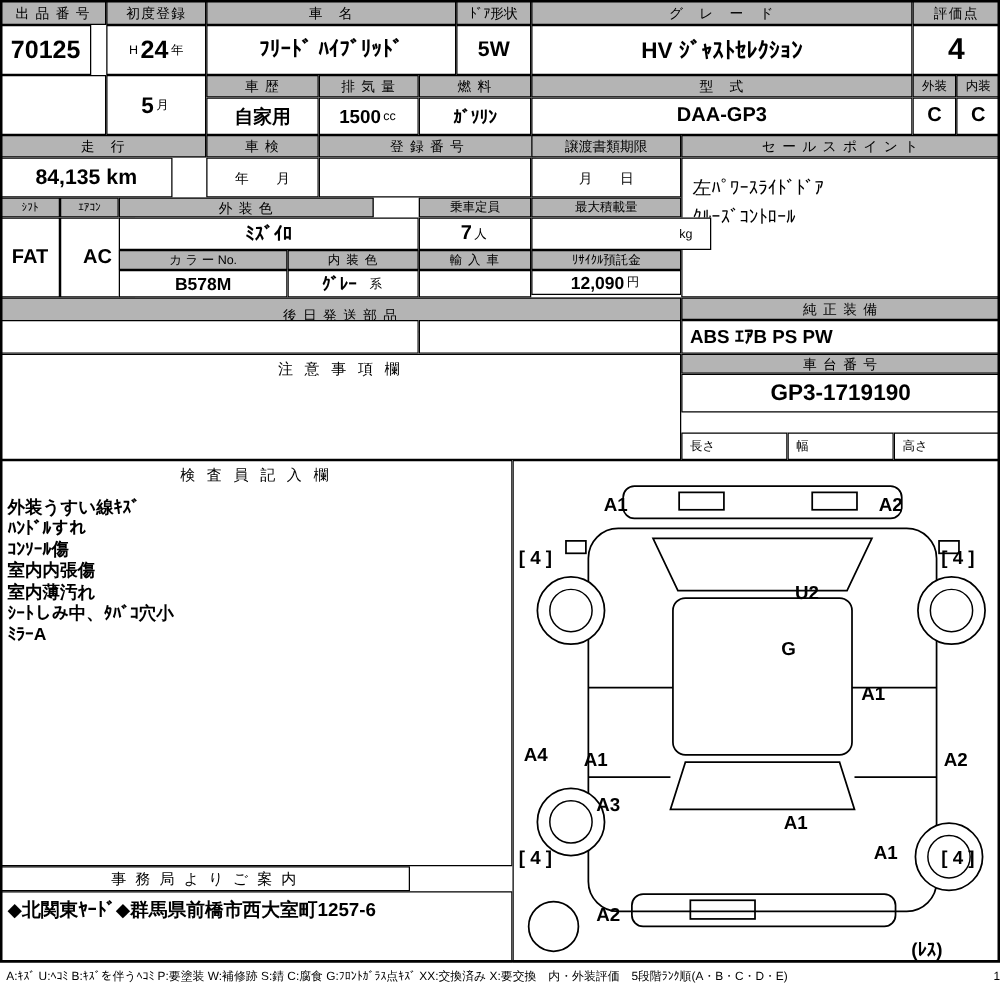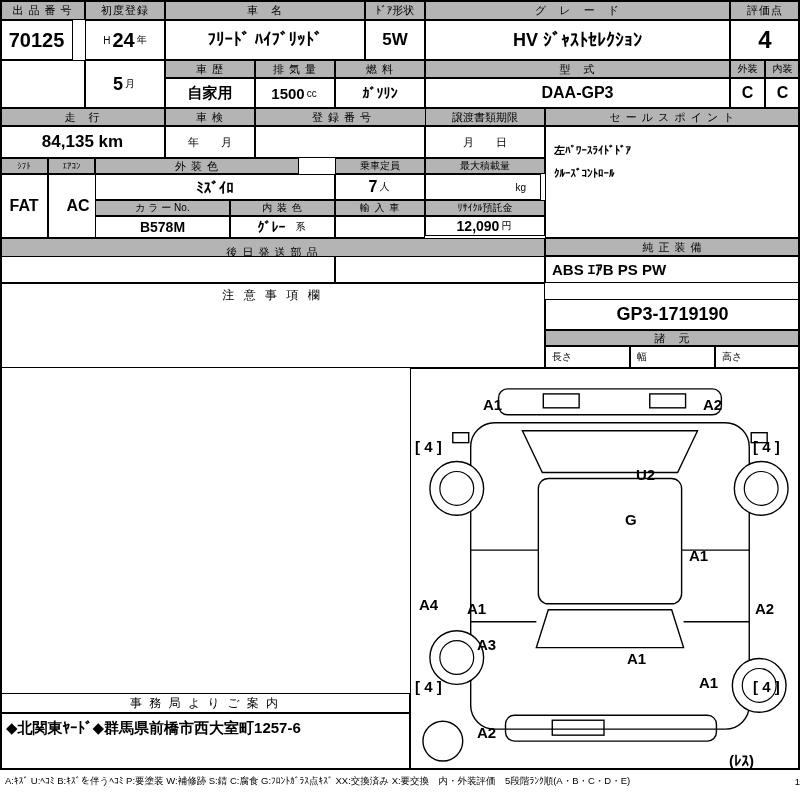--- a/index.html
+++ b/index.html
@@ -12,21 +12,21 @@
   .val{font-weight:bold;}
   .fs9{font-size:9px}.fs10{font-size:10px}.fs11{font-size:11px}.fs12{font-size:12px}
   .fs14{font-size:14px}.fs15{font-size:15px}.fs16{font-size:16px}.fs17{font-size:17px}
   .fs18{font-size:18px}.fs20{font-size:20px}.fs24{font-size:24px}
   .leftal{justify-content:flex-start;padding-left:6px}
   .rightal{justify-content:flex-end;padding-right:14px}
   .sm{font-size:10px;font-weight:normal;margin:0 2px}
   .col{flex-direction:column;align-items:stretch;justify-content:flex-start}
   .boxtitle{text-align:center;font-size:12px;letter-spacing:3px;padding-top:3px;font-weight:normal}
   .list{display:block;text-align:left;padding:12px 8px 0 8px}
-  .list > div{font-weight:bold;font-size:11px;line-height:23px}
+  .list > div{font-weight:normal;font-size:15px;line-height:23px}
   .notes-list{display:block;text-align:left;padding:8px 5px 0 5px}
   .notes-list > div{font-weight:bold;font-size:14px;line-height:17px}
   #frame{position:absolute;left:0;top:0;width:800px;height:770px;border:2px solid #000;pointer-events:none;z-index:6}
   #diagram{padding:0}
   #dmg-layer{position:absolute;left:0;top:0;width:100%;height:100%;z-index:3}
   #dmg-layer > div{position:absolute;font-weight:bold;font-size:15px;line-height:1;white-space:nowrap}
   #legend{position:absolute;left:0;top:773px;width:800px;display:flex;justify-content:space-between;
           align-items:center;font-size:9.5px;padding:2px 0 0 5px}
 </style>
 </head>
@@ -75,21 +75,21 @@
 
   <div class="cell hdr" style="left:425px;top:60px;width:305px;height:18px">型　式</div>
   <div class="cell val fs16" style="left:425px;top:78px;width:305px;height:30px">DAA-GP3</div>
 
   <div class="cell hdr fs10" style="left:730px;top:60px;width:35px;height:18px;letter-spacing:0">外装</div>
   <div class="cell hdr fs10" style="left:765px;top:60px;width:35px;height:18px;letter-spacing:0">内装</div>
   <div class="cell val fs16" style="left:730px;top:78px;width:35px;height:30px">C</div>
   <div class="cell val fs16" style="left:765px;top:78px;width:35px;height:30px">C</div>
 
   <div class="cell hdr" style="left:0;top:108px;width:165px;height:18px">走　行</div>
-  <div class="cell val fs17" style="left:0;top:126px;width:165px;height:32px">84,135 km</div>
+  <div class="cell val fs17" style="left:0;top:126px;width:138px;height:32px">84,135 km</div>
 
   <div class="cell hdr" style="left:165px;top:108px;width:90px;height:18px">車 検</div>
   <div class="cell fs11" style="left:165px;top:126px;width:90px;height:32px">年　　月</div>
 
   <div class="cell hdr" style="left:255px;top:108px;width:174px;height:18px">登 録 番 号</div>
   <div class="cell" style="left:255px;top:126px;width:170px;height:32px"></div>
 
   <div class="cell hdr" style="left:425px;top:108px;width:120px;height:18px;letter-spacing:0">譲渡書類期限</div>
   <div class="cell fs11" style="left:425px;top:126px;width:120px;height:32px">月　　日</div>
 
@@ -107,21 +107,21 @@
   <div class="cell hdr" style="left:95px;top:158px;width:204px;height:16px">外 装 色</div>
   <div class="cell val fs15" style="left:95px;top:174px;width:240px;height:26px">ﾐｽﾞｲﾛ</div>
 
   <div class="cell hdr fs10" style="left:335px;top:158px;width:90px;height:16px;letter-spacing:0">乗車定員</div>
   <div class="cell val" style="left:335px;top:174px;width:90px;height:26px">
     <span class="fs16">7</span>
     <span class="sm">人</span>
   </div>
 
   <div class="cell hdr fs10" style="left:425px;top:158px;width:120px;height:16px;letter-spacing:0">最大積載量</div>
-  <div class="cell fs10 rightal" style="left:425px;top:174px;width:116px;height:26px">kg</div>
+  <div class="cell fs10 rightal" style="left:425px;top:174px;width:144px;height:26px">kg</div>
 
   <div class="cell hdr fs10" style="left:95px;top:200px;width:135px;height:16px;letter-spacing:0">カ ラ ー No.</div>
   <div class="cell val fs14" style="left:95px;top:216px;width:135px;height:22px">B578M</div>
 
   <div class="cell hdr fs10" style="left:230px;top:200px;width:105px;height:16px">内 装 色</div>
   <div class="cell val" style="left:230px;top:216px;width:105px;height:22px">
     <span class="fs14">ｸﾞﾚｰ</span>
     <span class="sm" style="margin-left:10px">系</span>
   </div>
 
@@ -138,28 +138,40 @@
   <div class="cell" style="left:0;top:256px;width:335px;height:27px"></div>
   <div class="cell" style="left:335px;top:256px;width:210px;height:27px"></div>
 
   <div class="cell hdr" style="left:545px;top:238px;width:255px;height:18px">純 正 装 備</div>
   <div class="cell val fs15 leftal" style="left:545px;top:256px;width:255px;height:27px">ABS ｴｱB PS PW</div>
 
   <div class="cell col" style="left:0;top:283px;width:545px;height:85px">
     <div class="boxtitle">注 意 事 項 欄</div>
   </div>
 
+  <div class="cell hdr" style="left:545px;top:283px;width:255px;height:16px">車 台 番 号</div>
   <div class="cell val fs18" style="left:545px;top:299px;width:255px;height:31px">GP3-1719190</div>
-  <div class="cell hdr" style="left:545px;top:330px;width:255px;height:16px">諸　元</div>
   <div class="cell fs10 leftal" style="left:545px;top:346px;width:85px;height:22px">長さ</div>
   <div class="cell fs10 leftal" style="left:630px;top:346px;width:85px;height:22px">幅</div>
   <div class="cell fs10 leftal" style="left:715px;top:346px;width:85px;height:22px">高さ</div>
 
-
-  <div class="cell fs12" style="left:0;top:693px;width:410px;height:20px;letter-spacing:2px">事 務 局 よ り ご 案 内</div>
+  <div class="cell col" style="left:0;top:368px;width:410px;height:325px">
+    <div class="boxtitle">検 査 員 記 入 欄</div>
+    <div class="notes-list">
+        <div>外装うすい線ｷｽﾞ</div>
+        <div>ﾊﾝﾄﾞﾙすれ</div>
+        <div>ｺﾝｿｰﾙ傷</div>
+        <div>室内内張傷</div>
+        <div>室内薄汚れ</div>
+        <div>ｼｰﾄしみ中、ﾀﾊﾞｺ穴小</div>
+        <div>ﾐﾗｰA</div>
+      </div>
+  </div>
+
+  <div class="cell fs12" style="left:0;top:693px;width:328px;height:20px;letter-spacing:2px">事 務 局 よ り ご 案 内</div>
   <div class="cell val fs15" style="left:0;top:713px;width:410px;height:57px;align-items:flex-start;justify-content:flex-start;padding:5px">◆北関東ﾔｰﾄﾞ◆群馬県前橋市西大室町1257-6</div>
 
   <div class="cell" id="diagram" style="left:410px;top:368px;width:390px;height:402px">
     <svg viewBox="0 0 390 402" style="position:absolute;left:0;top:0;width:100%;height:100%">
       <g fill="none" stroke="#000" stroke-width="1.4">
 
         <rect x="60" y="54" width="280" height="308" rx="24"></rect>
 
         <path d="M112 62 L288 62 L268 104 L132 104 Z"></path>
 

